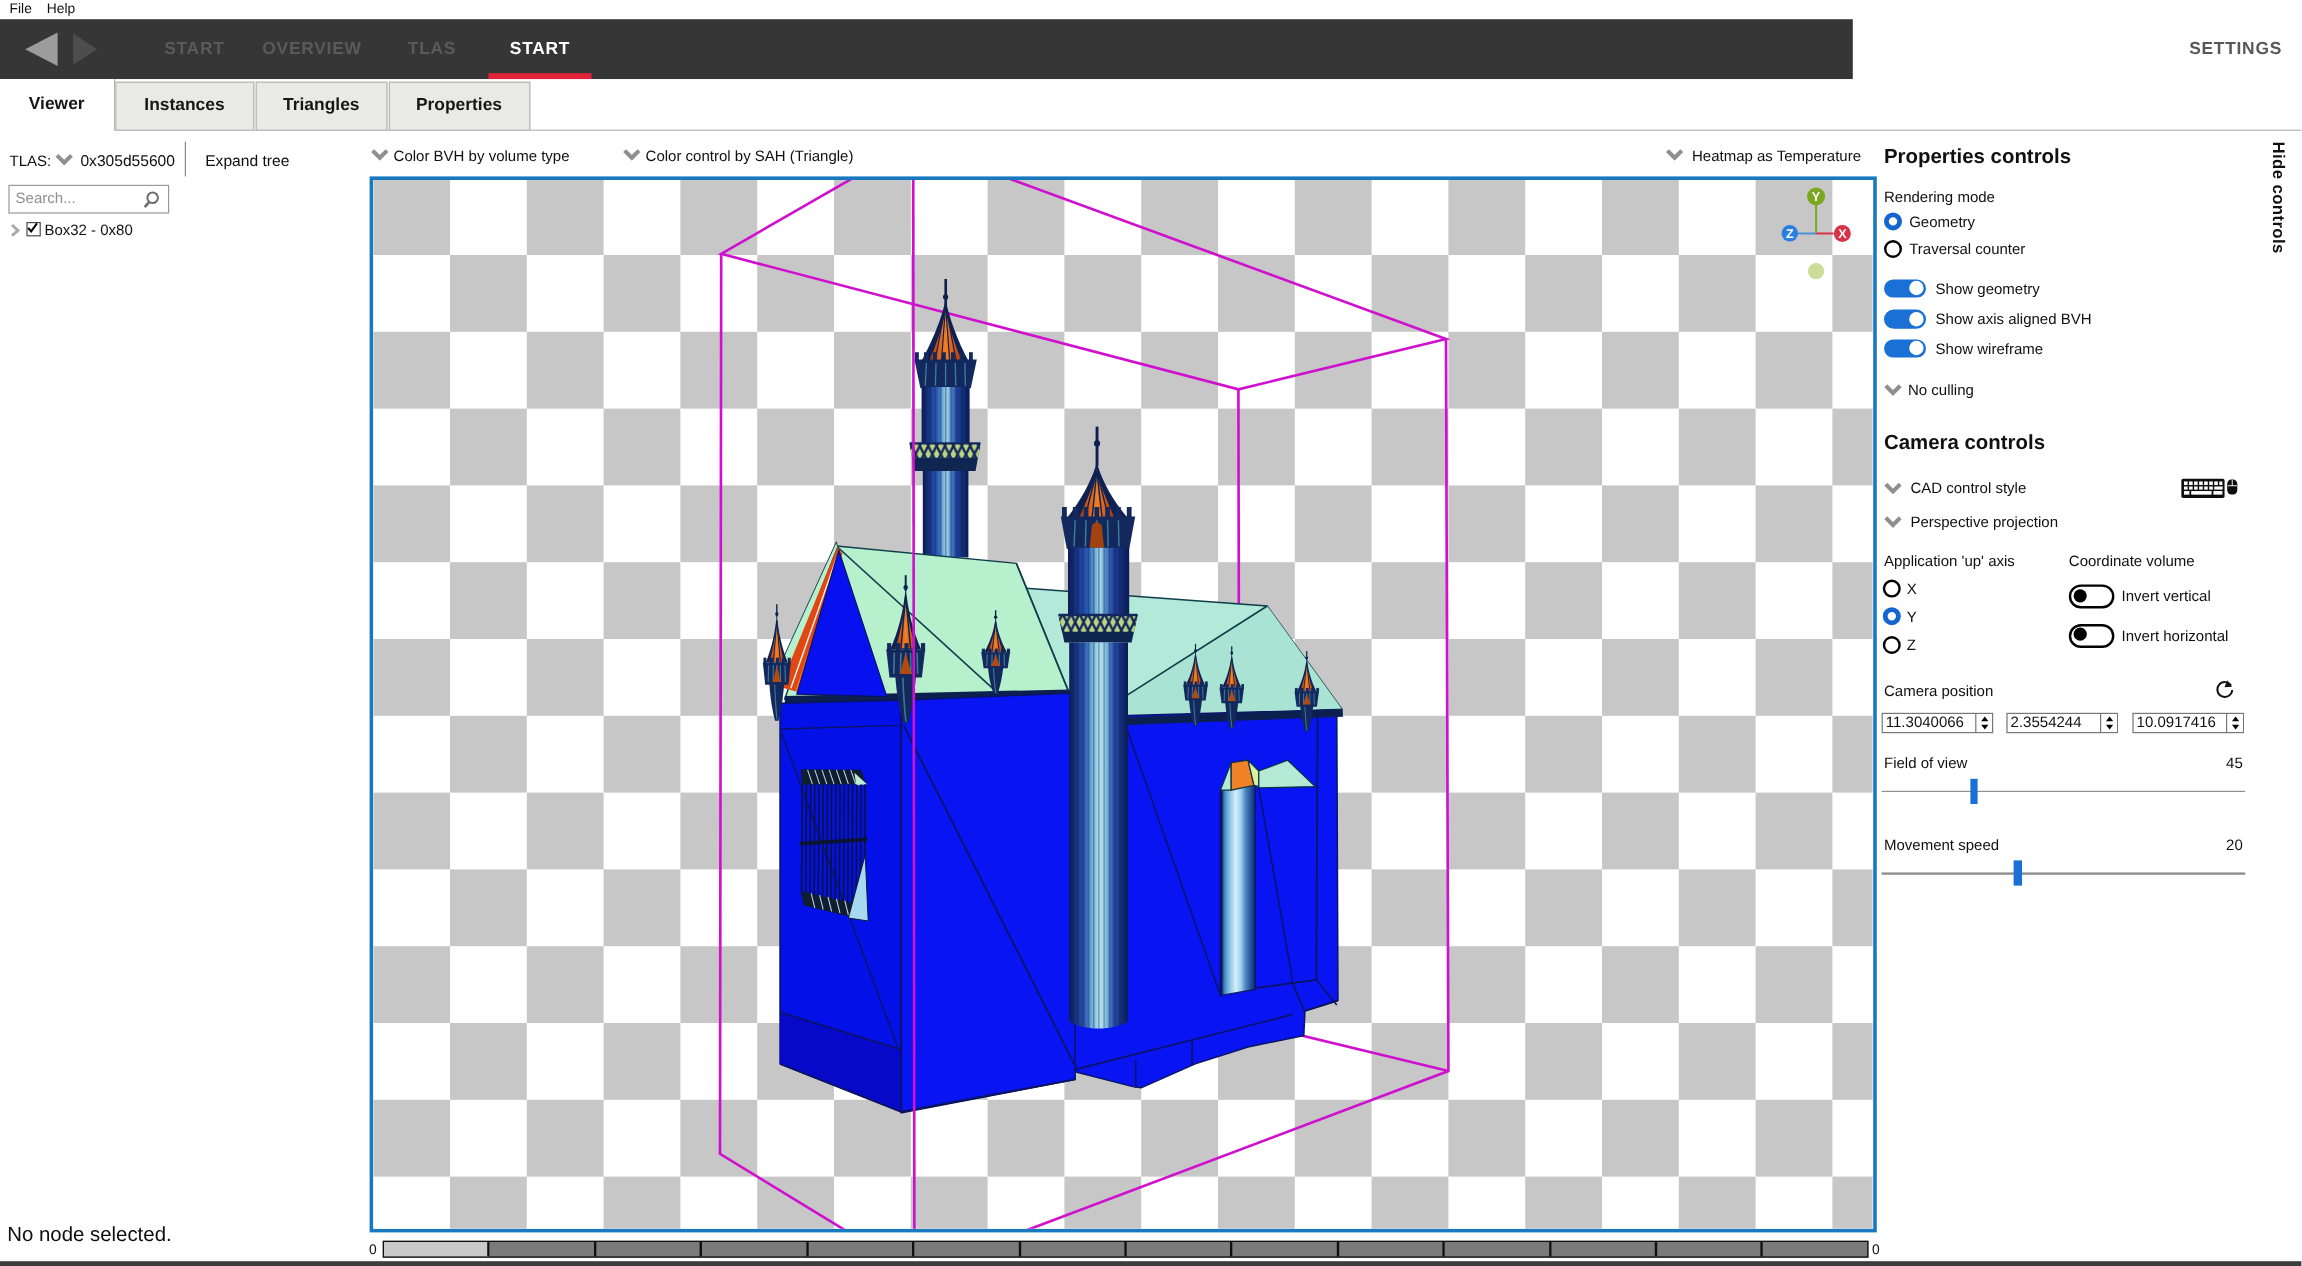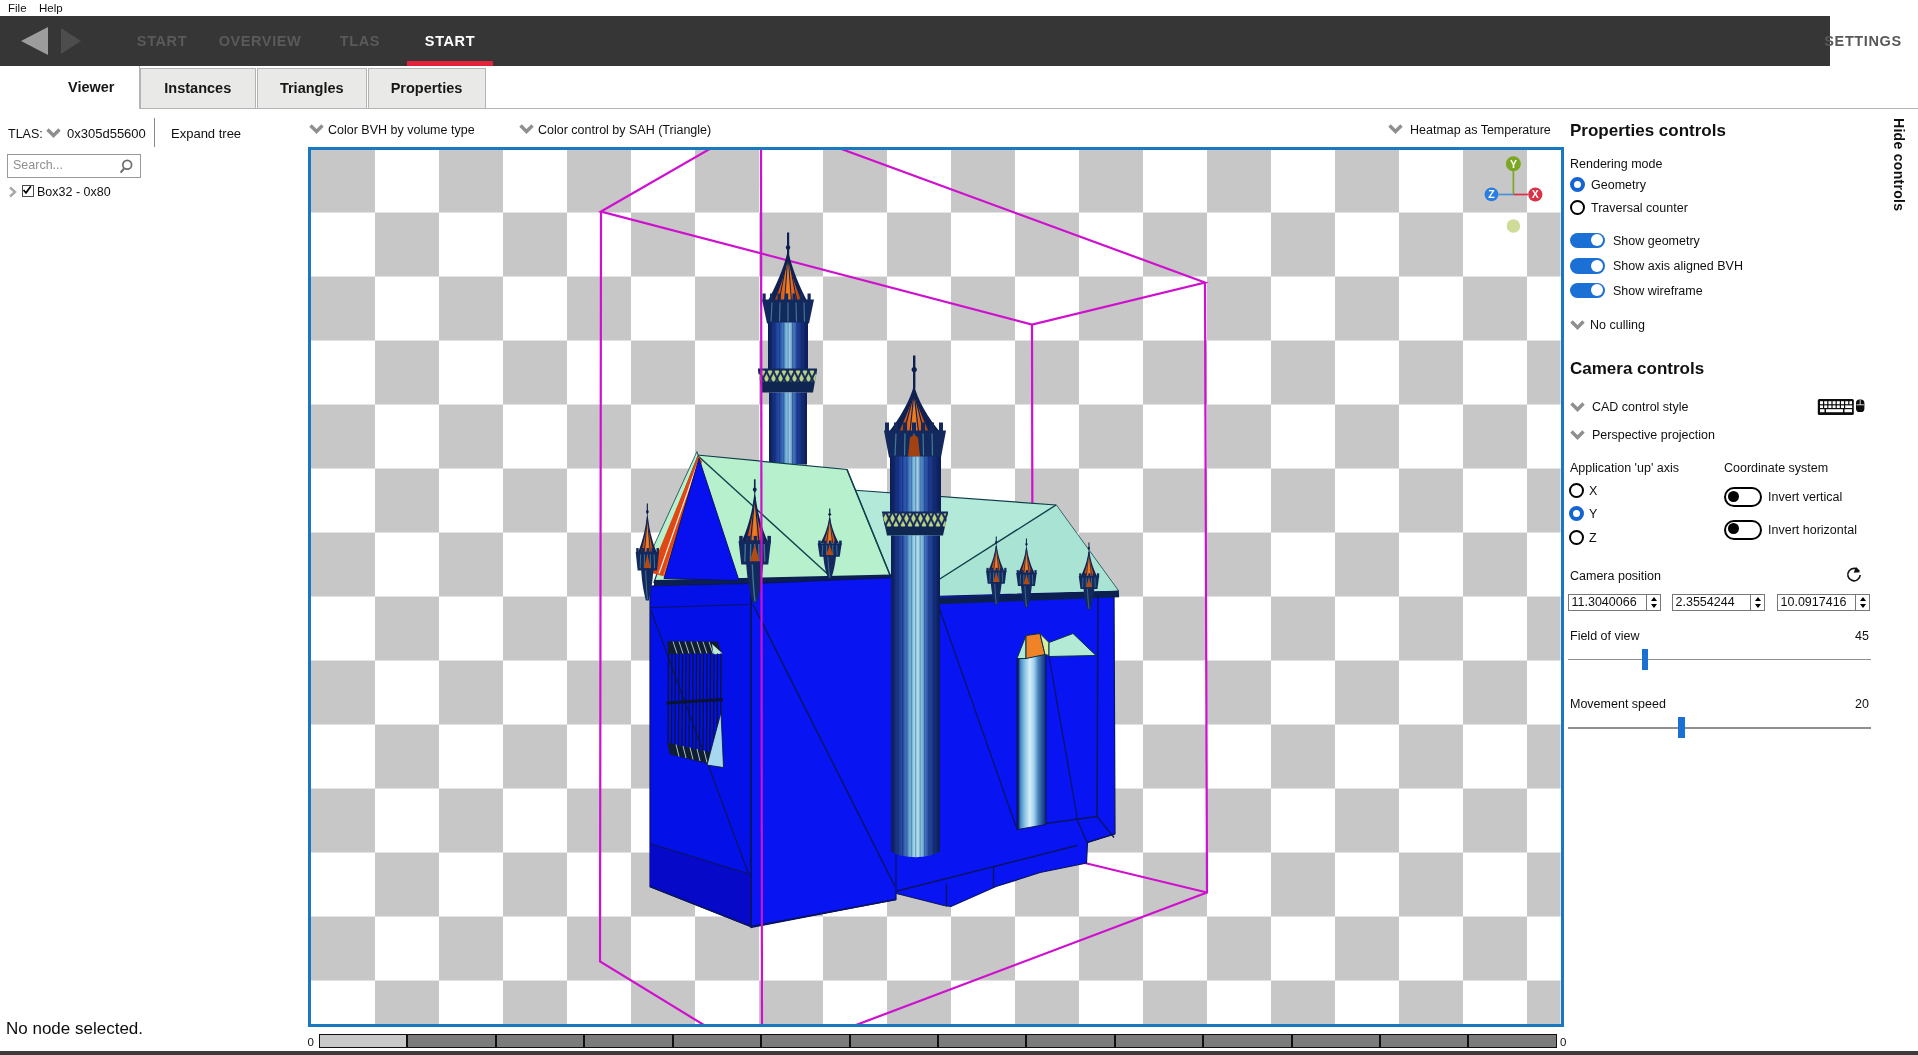--- a/index.html
+++ b/index.html
@@ -5,33 +5,33 @@
 * { margin:0; padding:0; box-sizing:border-box; }
 html,body { width:1918px; height:1055px; overflow:hidden; background:#ffffff;
   font-family:"Liberation Sans", sans-serif; }
 body { position:relative; }
 .lbl { position:absolute; font-size:12.5px; color:#101010; white-space:nowrap; }
 .h2 { position:absolute; font-size:17px; font-weight:bold; color:#101010; white-space:nowrap; }
 
 #menubar { position:absolute; left:0; top:0; width:1726px; height:16px; background:#fff; }
 #menubar span { position:absolute; top:2px; font-size:11.5px; color:#101010; }
 
-#navbar { position:absolute; left:0; top:16px; width:1830px; height:49.5px; background:#363636; }
+#navbar { position:absolute; left:0; top:16px; width:1544px; height:49.5px; background:#363636; }
 #backarrow { position:absolute; left:21px; top:11px; width:0; height:0;
   border-right:27px solid #9c9c9c; border-top:14px solid transparent; border-bottom:14px solid transparent; }
 #fwdarrow { position:absolute; left:61px; top:12px; width:0; height:0;
   border-left:20px solid #4d4d4d; border-top:13px solid transparent; border-bottom:13px solid transparent; }
 .navitem { position:absolute; top:17px; font-size:14.5px; font-weight:bold; letter-spacing:0.6px;
   color:#5a5a5a; text-align:center; }
 #redline { position:absolute; left:407px; top:45px; width:86px; height:4.5px; background:#e12439; }
 
 #tabstrip { position:absolute; left:0; top:65.5px; width:1918px; height:43.5px; background:#fff; }
 #tabline { position:absolute; left:95.5px; top:42px; width:1822px; height:1px; background:#b4b4b4; }
 .tab { position:absolute; font-size:14.5px; font-weight:bold; color:#161616; text-align:center;
-  background:#e9e9e7; border:1px solid #b4b4b4; top:2px; height:41px; line-height:39px;margin-left:44px; }
+  background:#e9e9e7; border:1px solid #b4b4b4; top:2px; height:41px; line-height:39px; }
 #tab-viewer { left:0; top:0; width:95.5px; height:43.5px; line-height:43px; background:#fff;
   border:none; border-right:1px solid #b4b4b4; z-index:2; }
 
 .chev { position:absolute; }
 #sep1 { position:absolute; left:154px; top:118px; width:1px; height:29px; background:#8a8a8a; }
 
 #search { position:absolute; left:7px; top:153.5px; width:134px; height:24px; border:1px solid #999; background:#fff; }
 #search span { position:absolute; left:5px; top:3px; font-size:12.5px; color:#8f8f8f; }
 
 #cbx { position:absolute; left:21.5px; top:184.5px; width:12.5px; height:12.5px; border:1.5px solid #4a4a4a; background:#fff; }
@@ -477,21 +477,21 @@
   </g>
   <rect x="39" y="1.5" width="8.4" height="12.5" rx="3.6" fill="#0d0d0d"></rect>
   <line x1="43.2" y1="2" x2="43.2" y2="7" stroke="#fff" stroke-width="0.8"></line>
   <line x1="39.5" y1="6.8" x2="47" y2="6.8" stroke="#fff" stroke-width="0.8"></line>
 </svg>
 <svg class="chev" style="left:1570px;top:430px" width="15" height="10" viewBox="0 0 15 10">
     <path d="M1.5 1.5 L7.5 7.5 L13.5 1.5" fill="none" stroke="#8f8f8f" stroke-width="3.4"></path>
   </svg>
 <div class="lbl" style="left:1592px;top:427.5px">Perspective projection</div>
 <div class="lbl" style="left:1570px;top:460.5px">Application 'up' axis</div>
-<div class="lbl" style="left:1724px;top:460.5px">Coordinate system</div>
+<div class="lbl" style="left:1724px;top:460.5px">Coordinate volume</div>
 <div class="radio" style="left:1568.5px;top:482.5px"></div>
 <div class="lbl" style="left:1589px;top:483.5px">X</div>
 <div class="radio sel" style="left:1568.5px;top:506px"></div>
 <div class="lbl" style="left:1589px;top:507px">Y</div>
 <div class="radio" style="left:1568.5px;top:529.5px"></div>
 <div class="lbl" style="left:1589px;top:530.5px">Z</div>
 <div class="togoff" style="left:1723.5px;top:487px">
     <i></i>
   </div>
 <div class="lbl" style="left:1768px;top:490px">Invert vertical</div>

